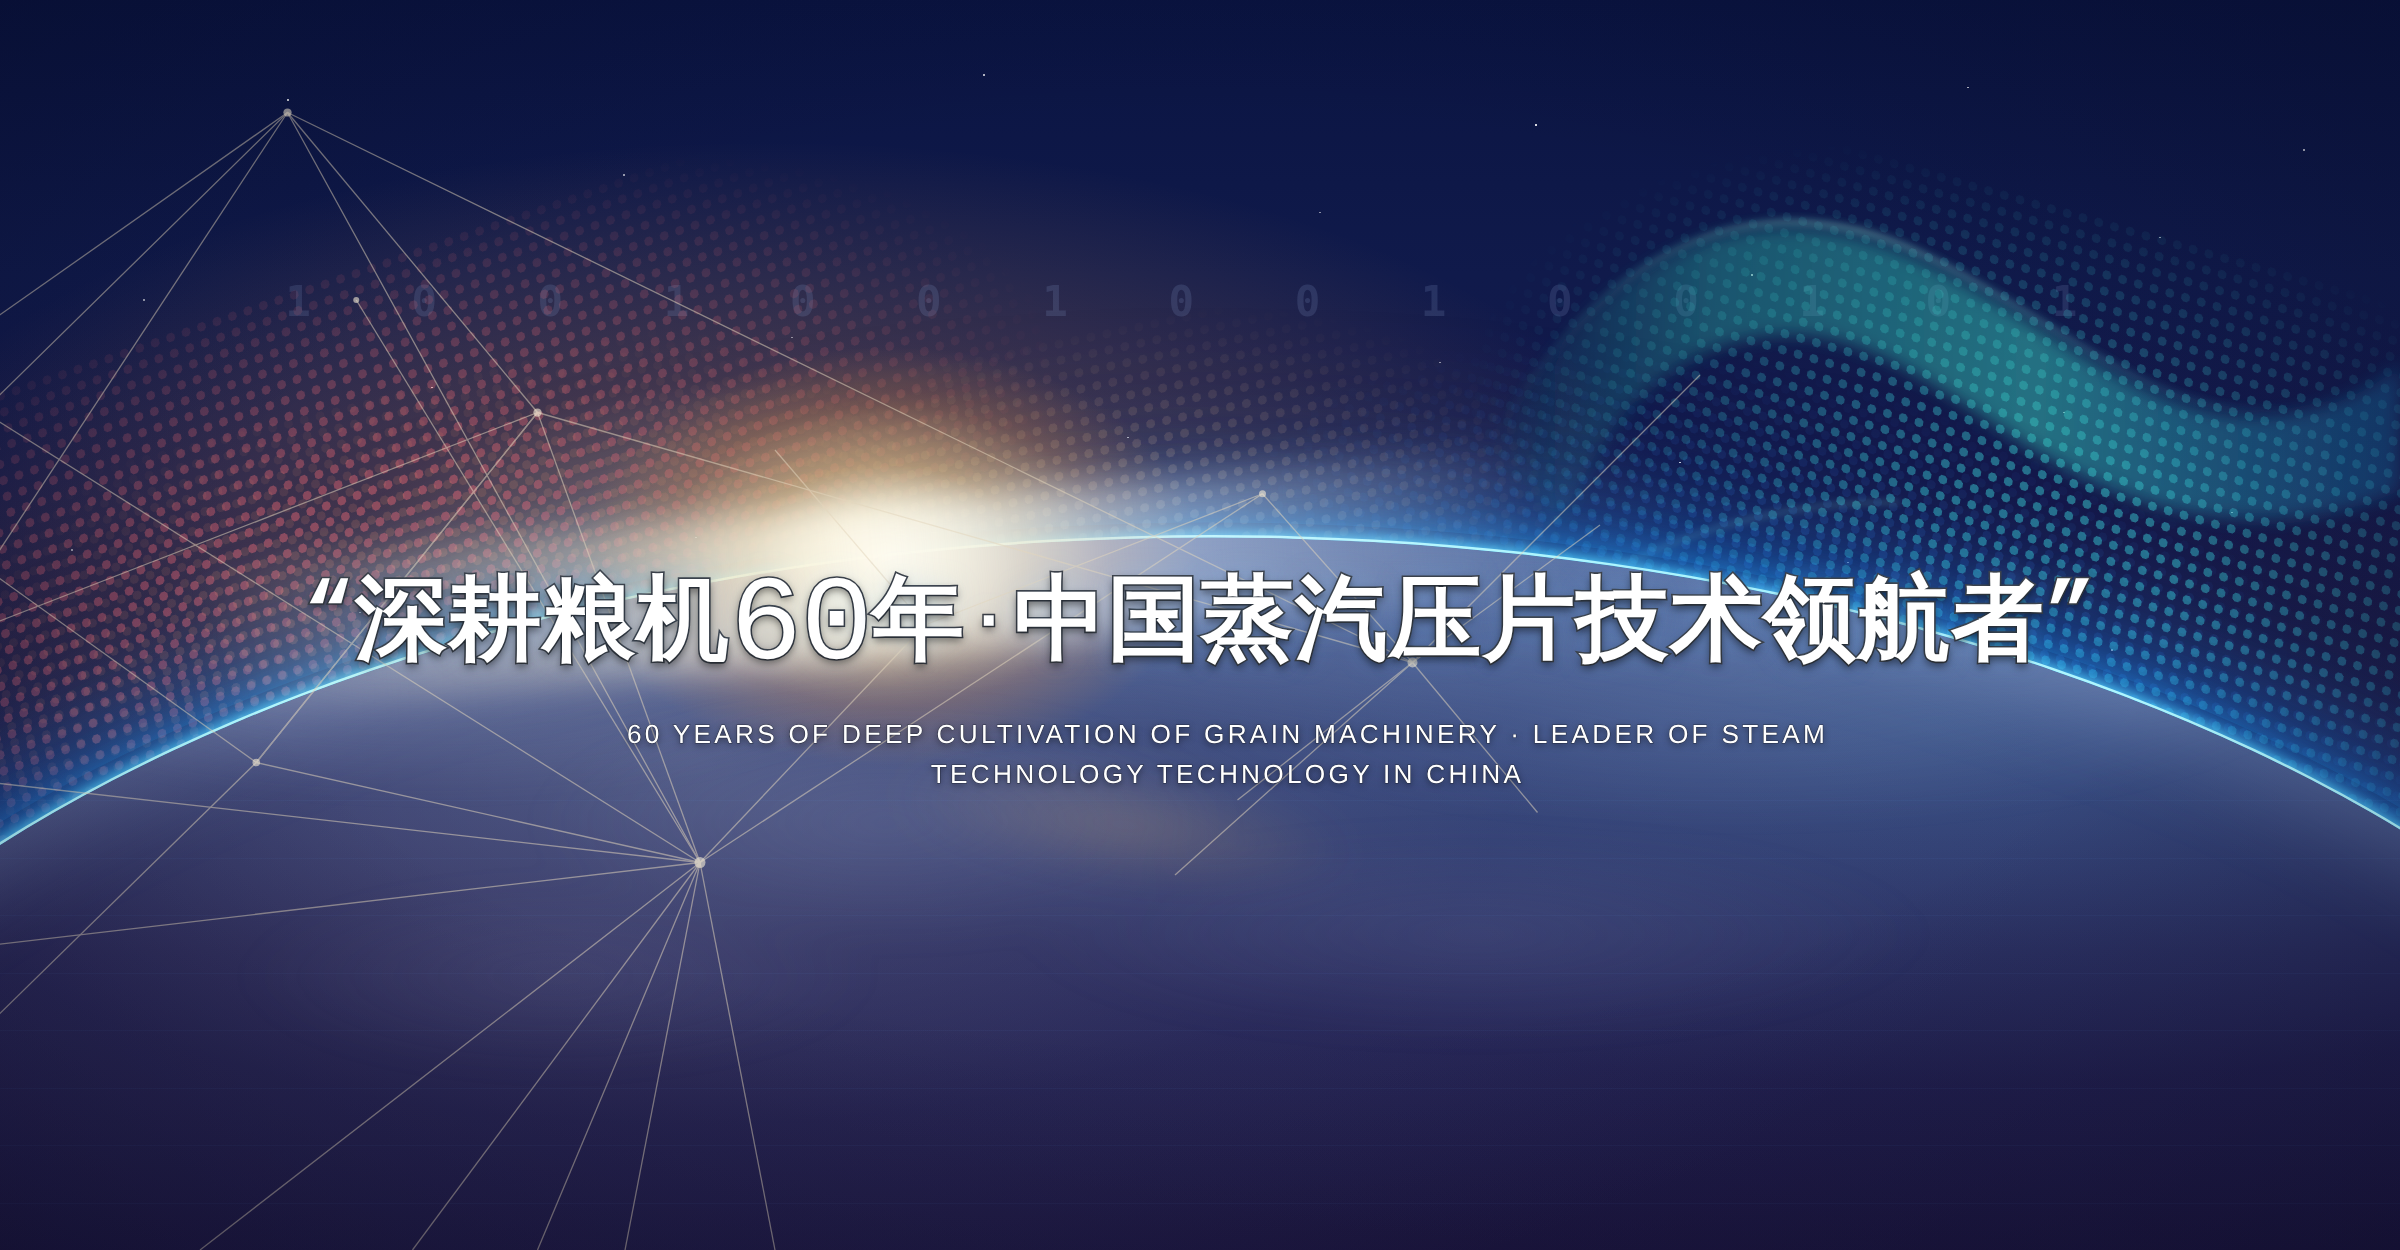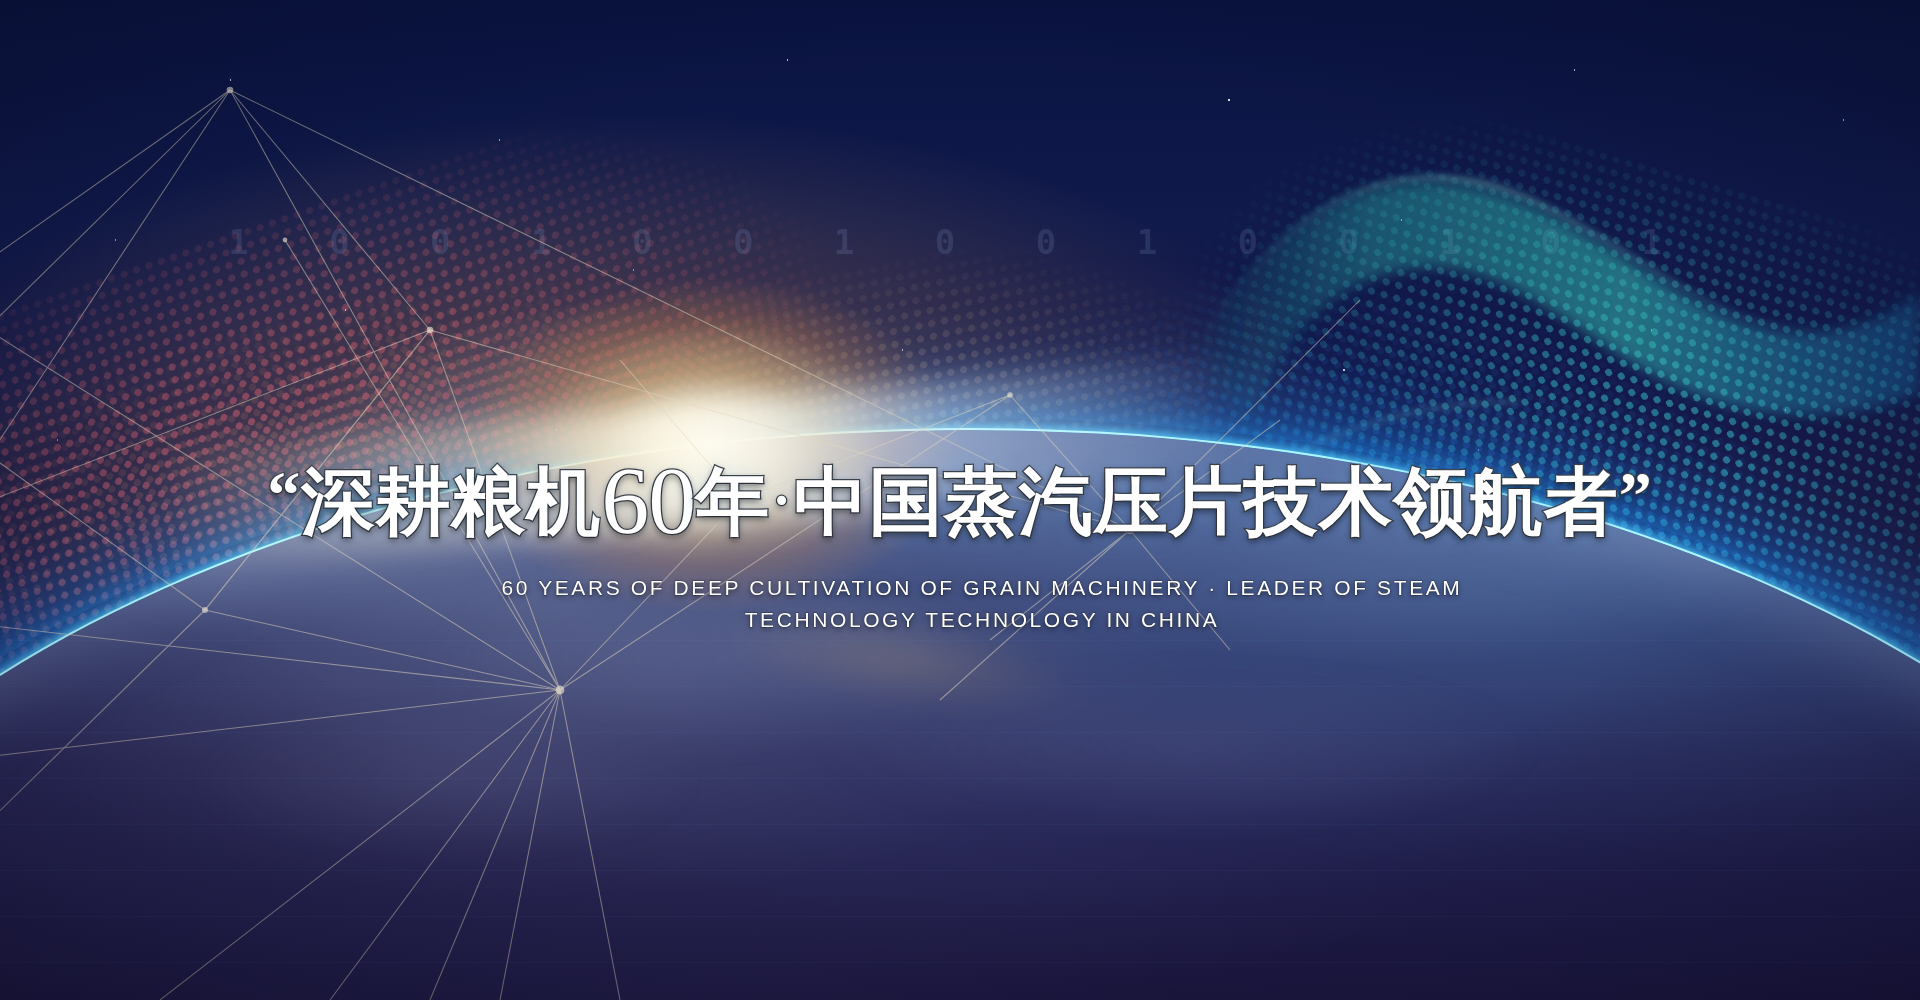--- a/index.html
+++ b/index.html
@@ -209,21 +209,21 @@
     background:radial-gradient(ellipse 96% 88% at 50% 46%, transparent 42%, rgba(4,6,26,.42) 84%, rgba(2,3,18,.72) 100%);
   }
 
   
   .copy{
     position:absolute;left:0;right:0;top:452px;
     text-align:center;pointer-events:none;
   }
   .headline{
     margin:0;
-    font-family:Liberation Serif, serif;
+    font-family:Liberation Mono, monospace;
     font-weight:700;
     font-size:74px;
     line-height:1.02;
     color:#ffffff;
     letter-spacing:1px;
     white-space:nowrap;
     -webkit-text-stroke:2.5px #3c3f46;
     paint-order:stroke fill;
     text-shadow:
       0 3px 7px rgba(0,0,0,.55),

